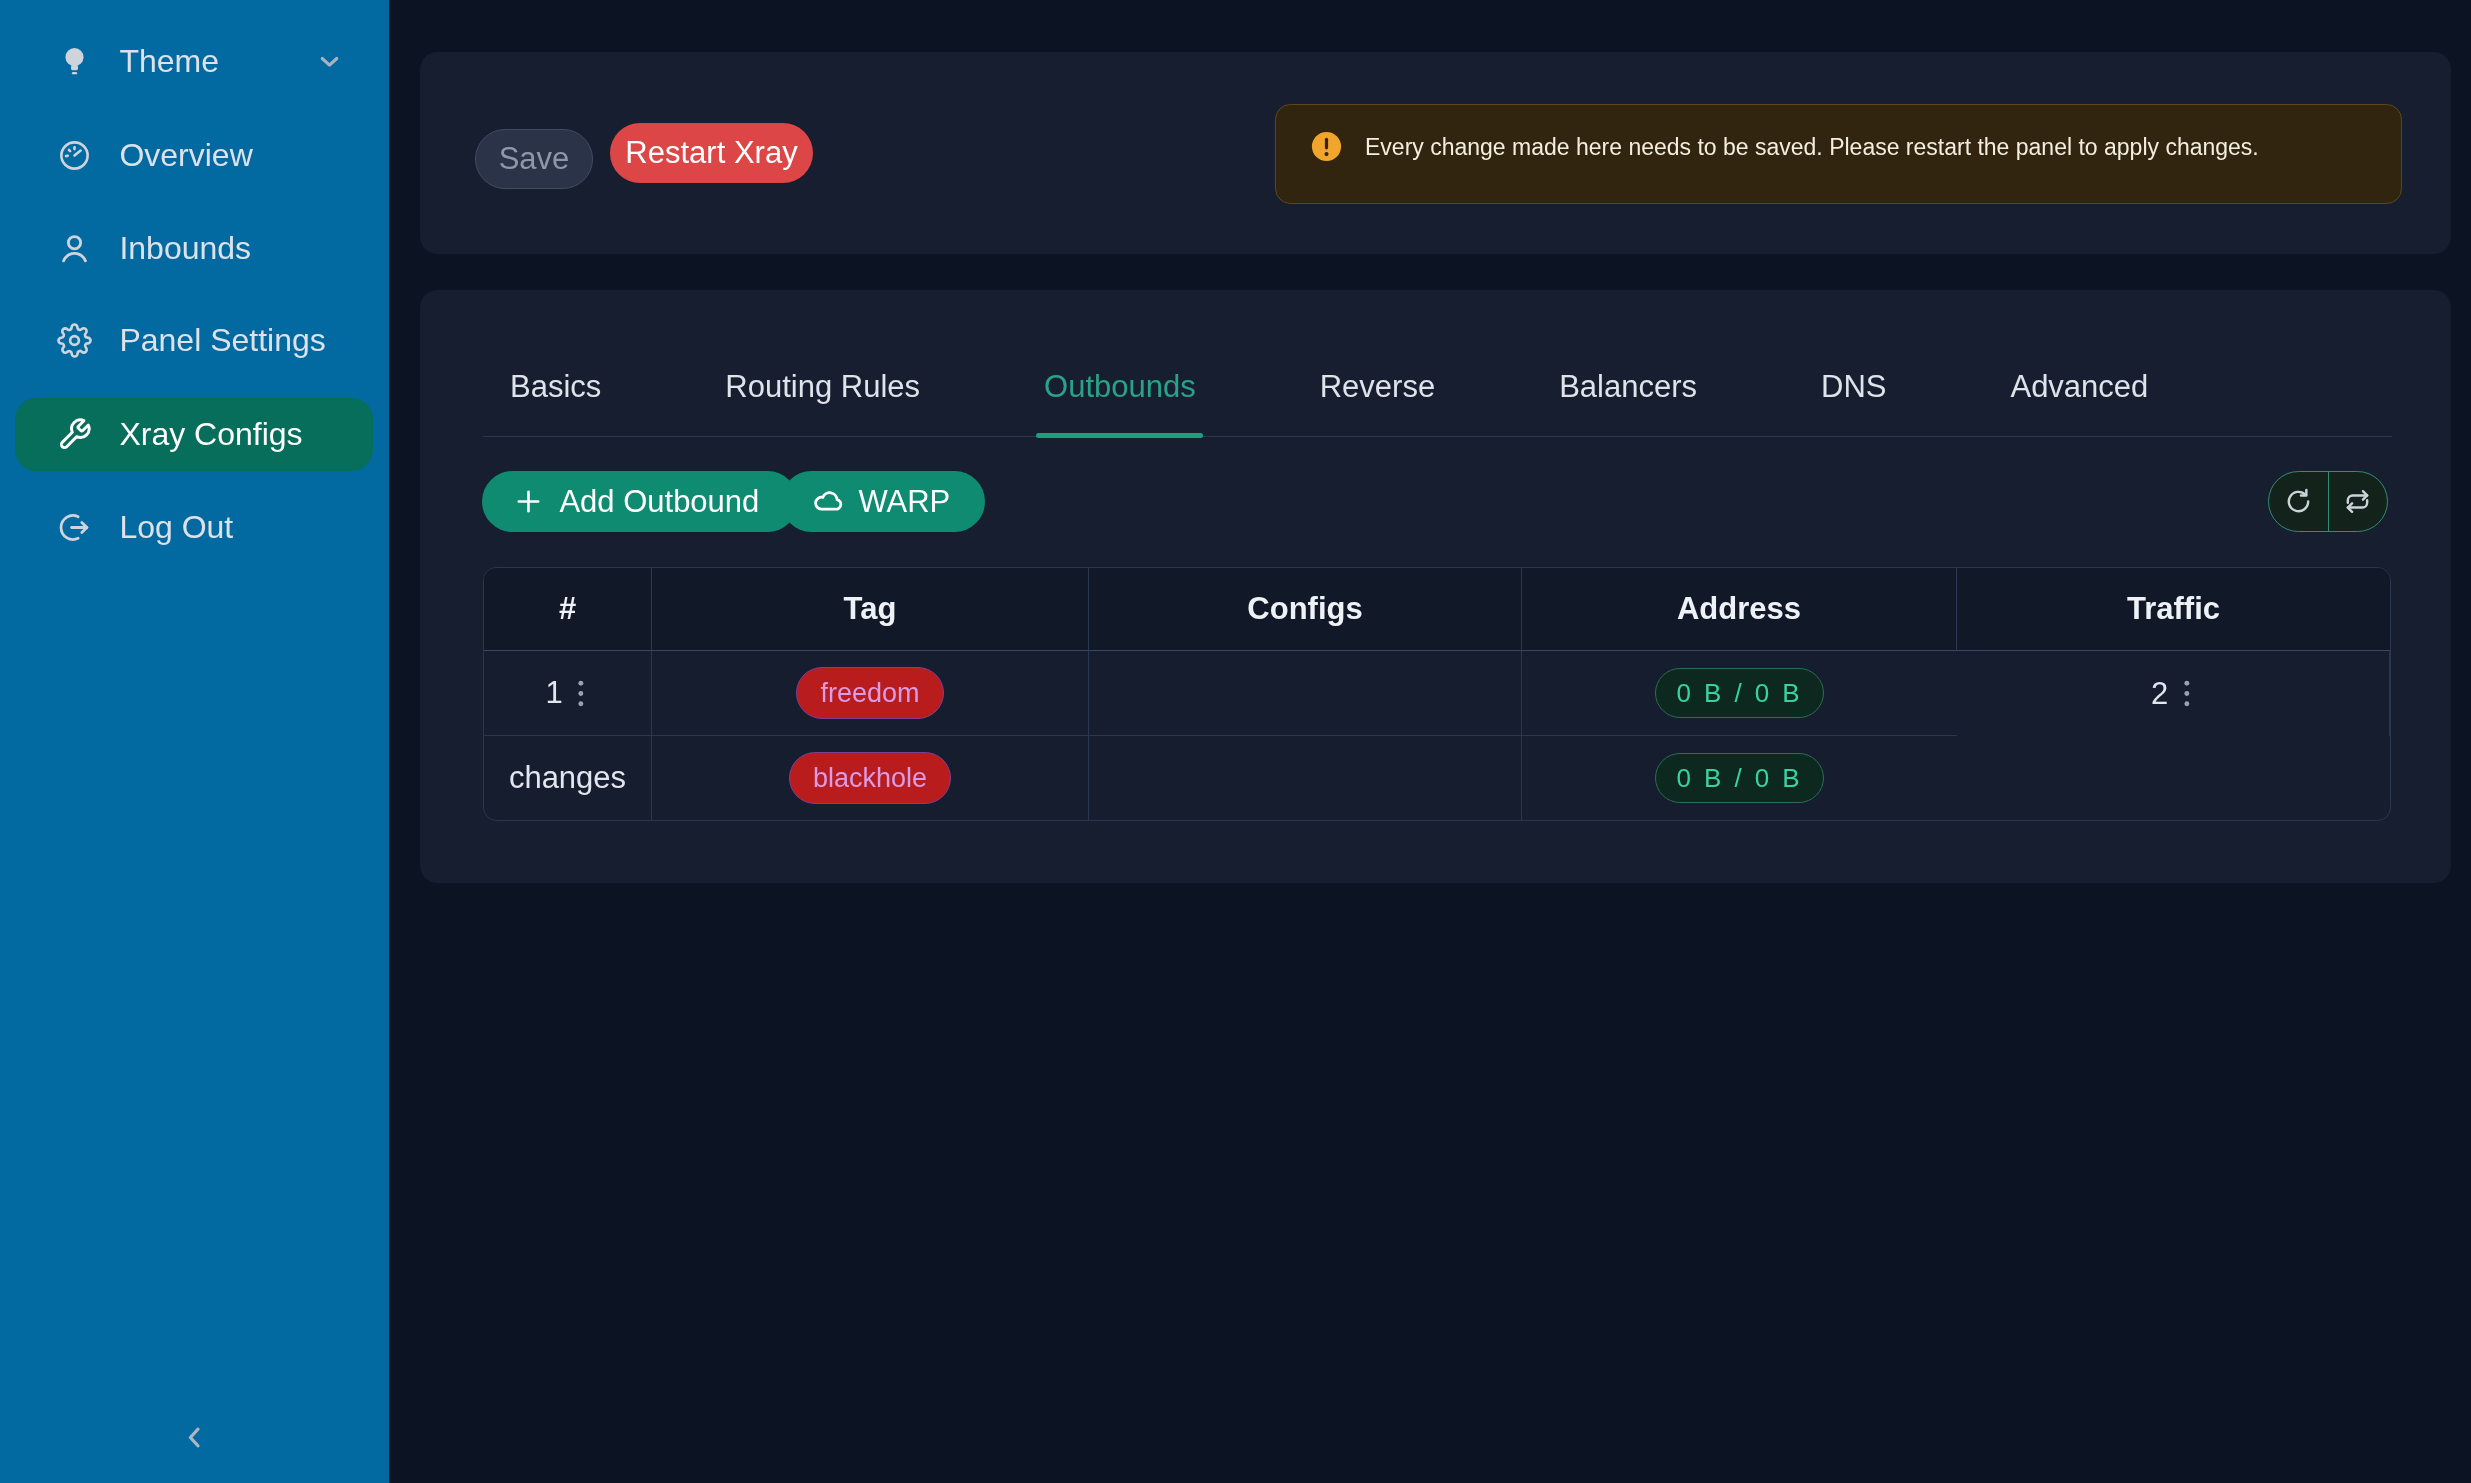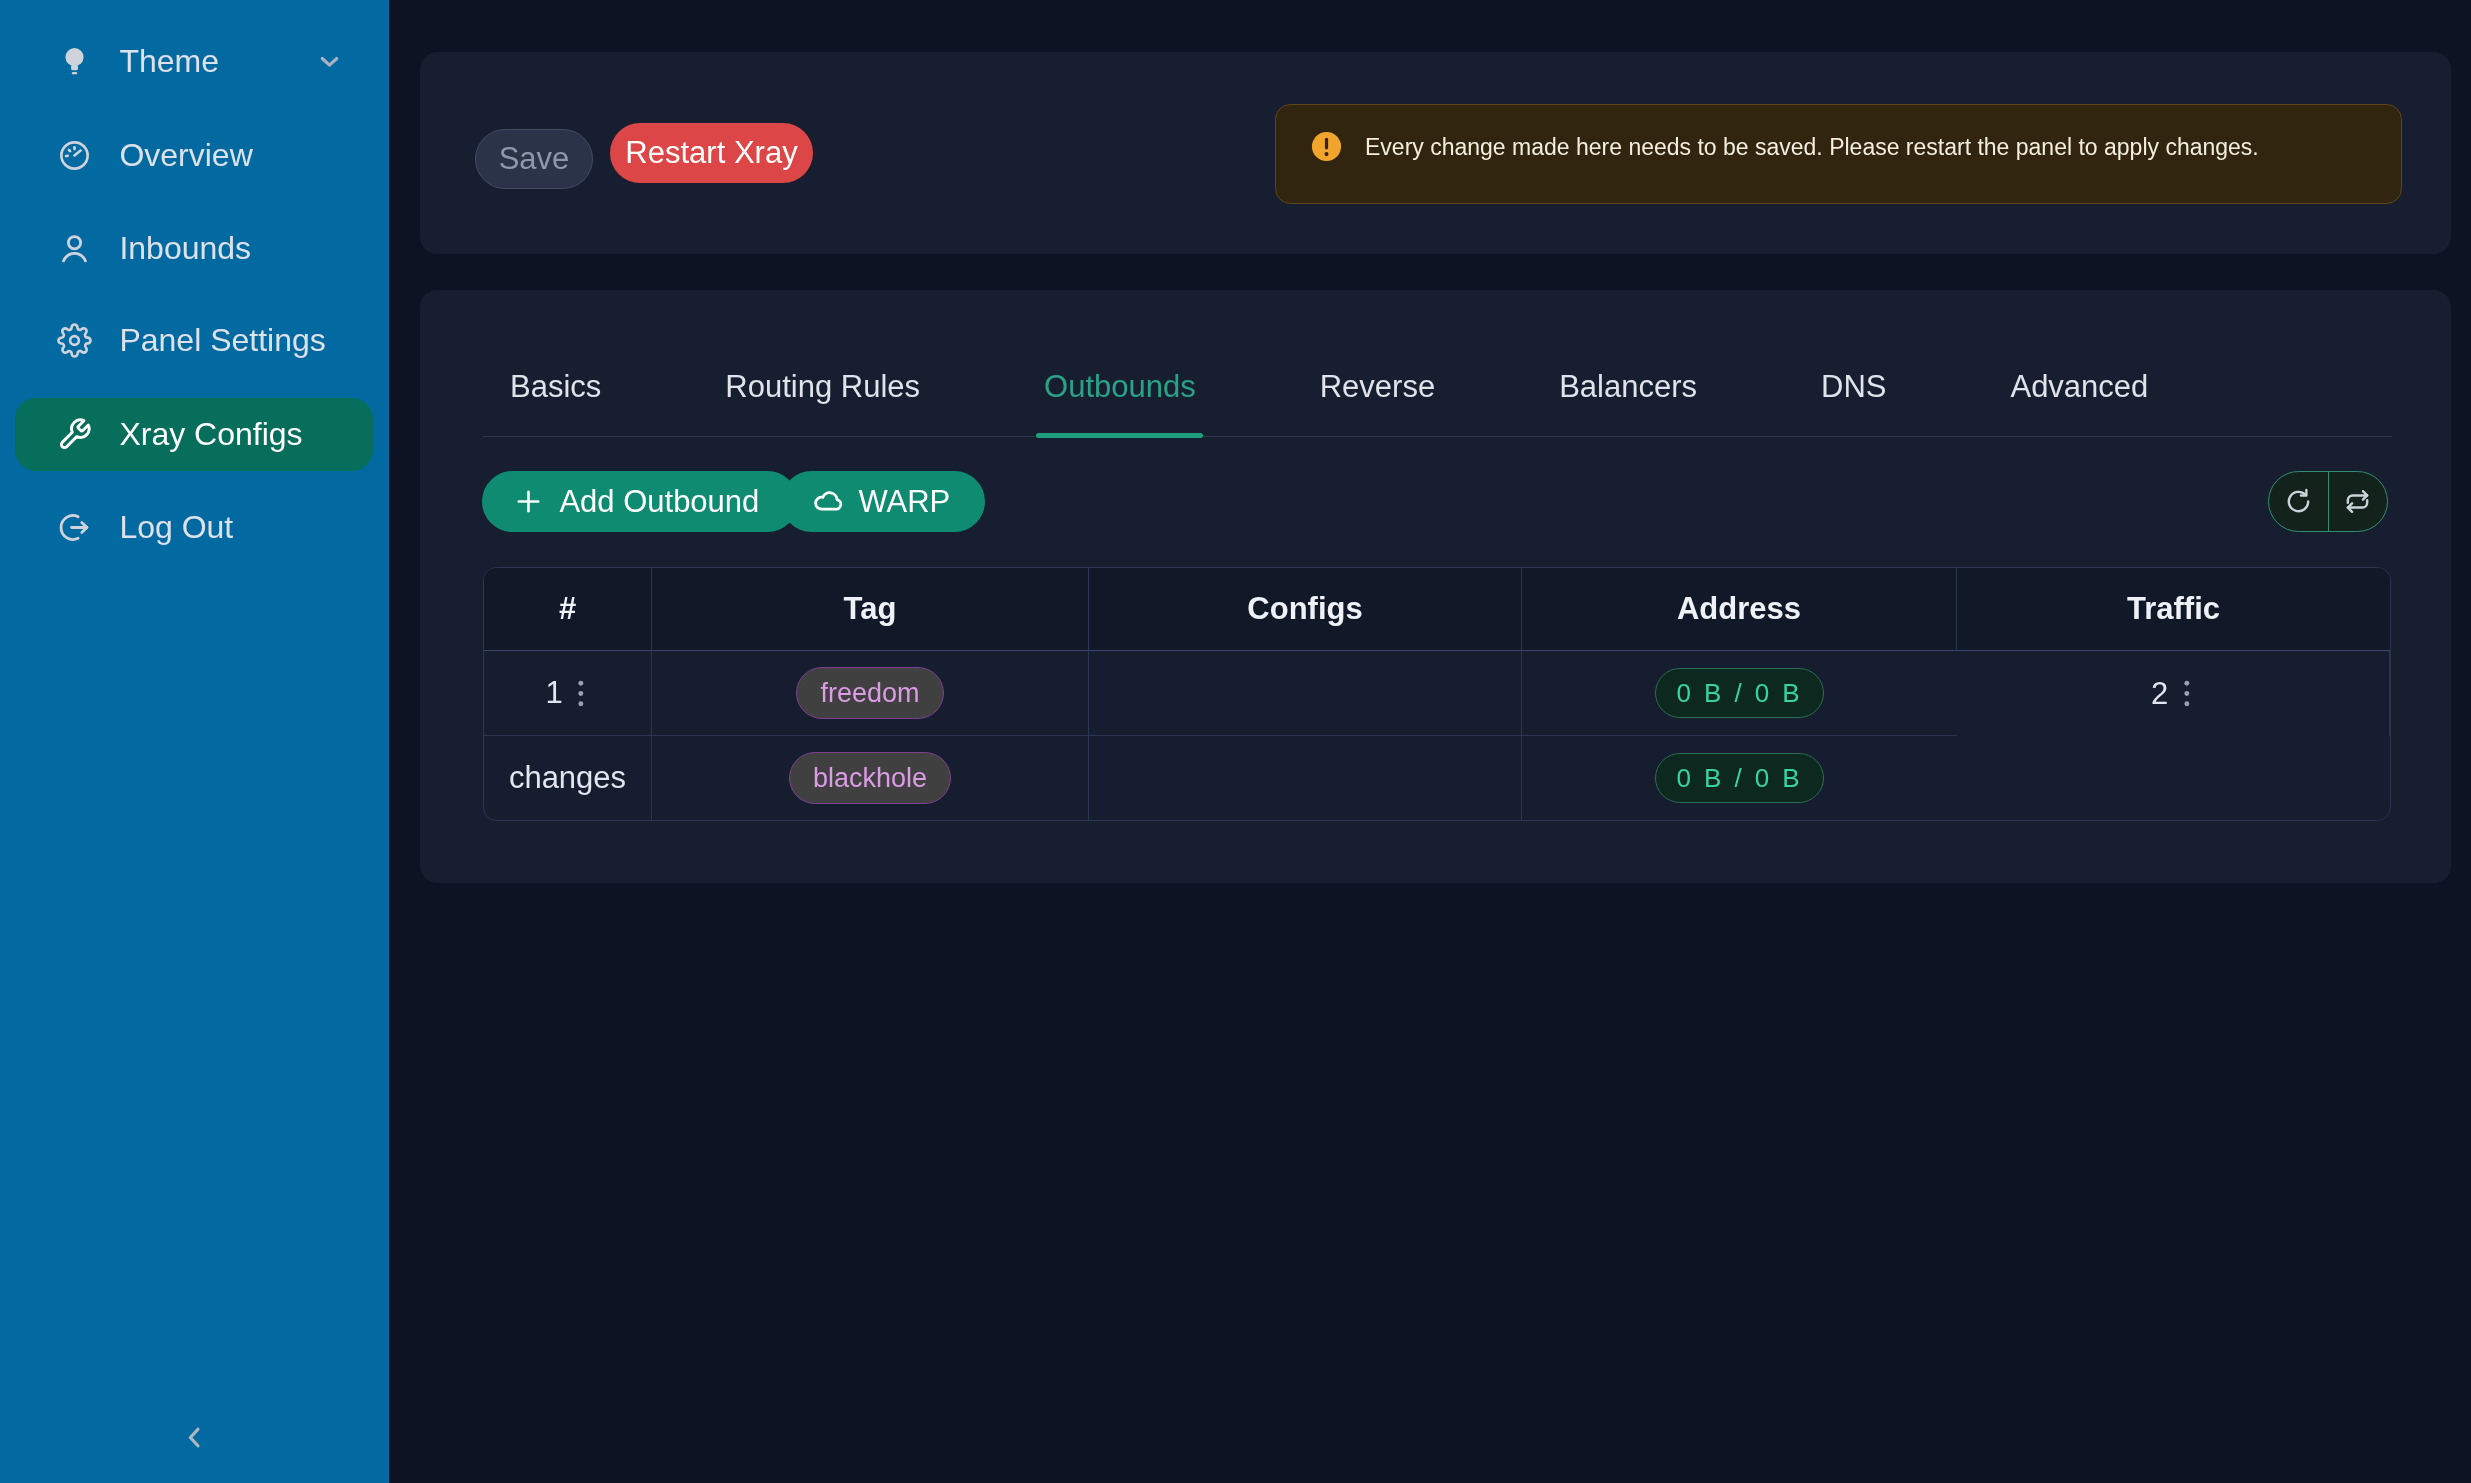--- a/index.html
+++ b/index.html
@@ -119,21 +119,21 @@
   .cell.last-col { border-right:none; }
   .cell.last-row { border-bottom:none; }
   .th { background:#111929; font-weight:700; color:#eef1f6; border-bottom-color:#39486a; }
   .td { color:#e2e6ee; }
   .numcell { gap:13.5px; }
   .dots { width:13.5px; height:33px; cursor:pointer; display:flex; align-items:center; }
   .badge {
     display:inline-flex; align-items:center; justify-content:center;
     border-radius:27px; height:52px; padding:0 23px; font-size:27px;
   }
-  .badge-proto { background:#404040; border:1.9px solid #7c3f92; color:#db9be5; }
+  .badge-proto { background:#b91c1c; border:1.9px solid #7c3f92; color:#db9be5; }
   .badge-traffic {
     background:#0d291f; border:1.9px solid #2a6e53; color:#38d3a2;
     letter-spacing:2.9px; font-size:26px; height:50px; padding:0 21px;
   }
 </style>
 </head>
 <body>
 
 <div class="app">
 

